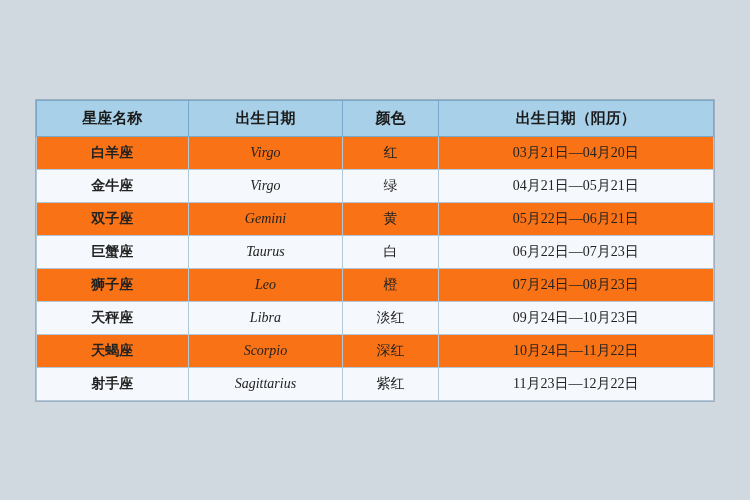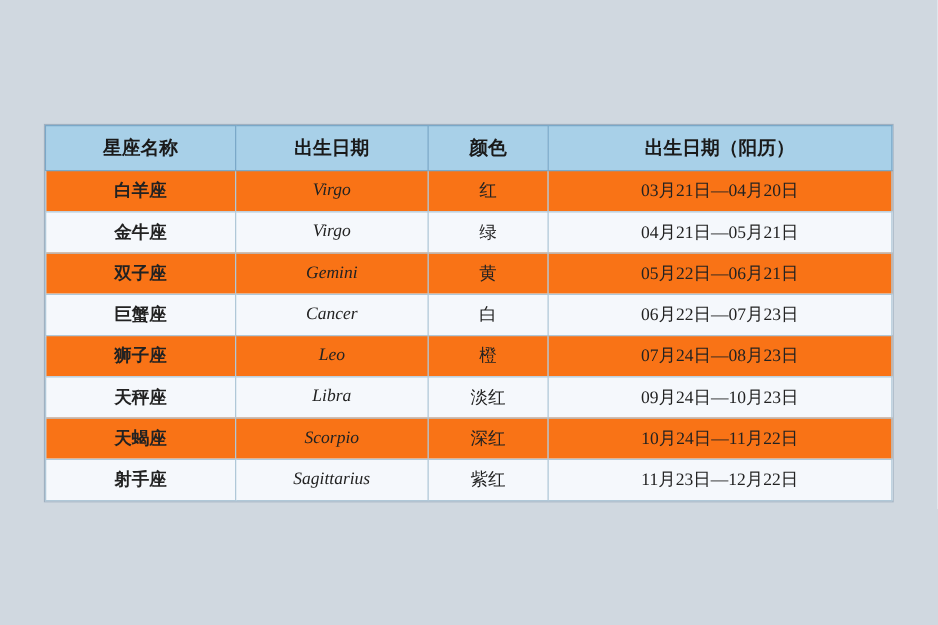--- a/index.html
+++ b/index.html
@@ -93,21 +93,21 @@
           <td>04月21日—05月21日</td>
         </tr>
         <tr>
           <td>双子座</td>
           <td>Gemini</td>
           <td>黄</td>
           <td>05月22日—06月21日</td>
         </tr>
         <tr>
           <td>巨蟹座</td>
-          <td>Cancer</td>
+          <td>Taurus</td>
           <td>白</td>
           <td>06月22日—07月23日</td>
         </tr>
         <tr>
           <td>狮子座</td>
           <td>Leo</td>
           <td>橙</td>
           <td>07月24日—08月23日</td>
         </tr>
         <tr>

